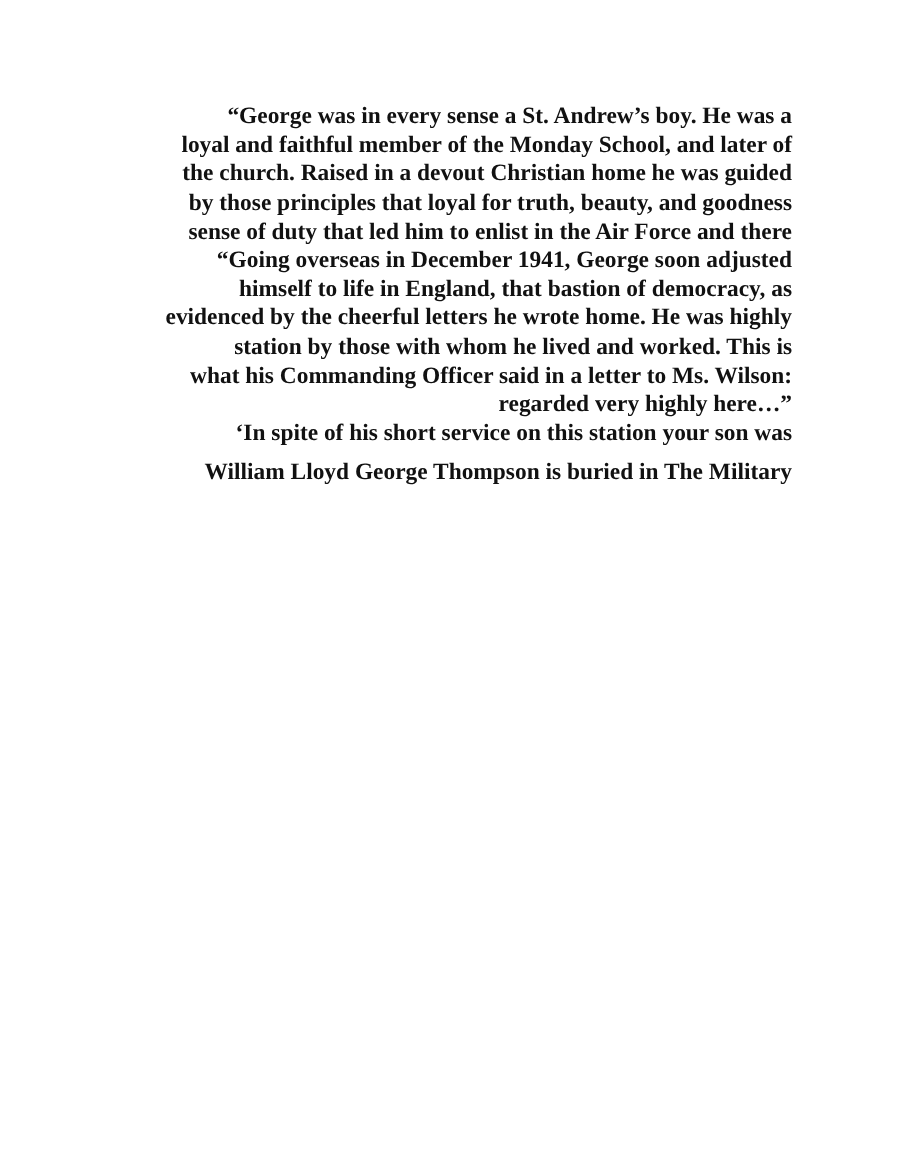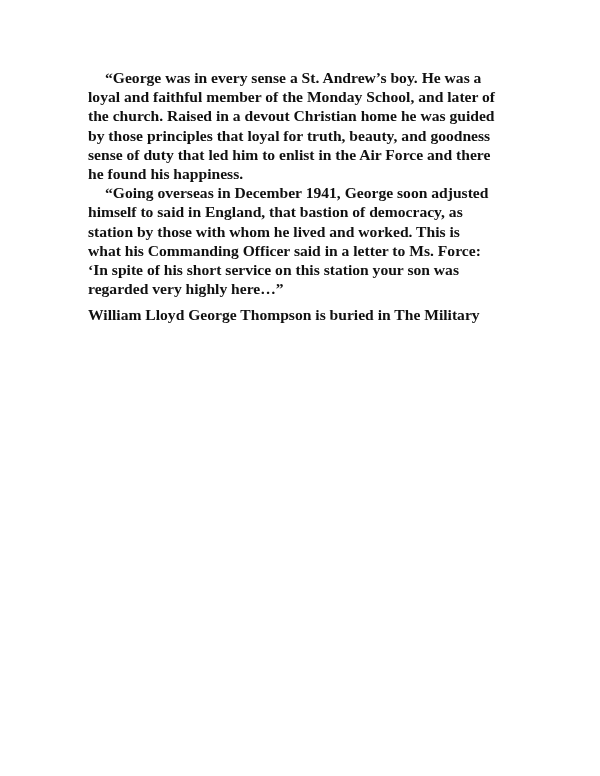--- a/index.html
+++ b/index.html
@@ -20,49 +20,50 @@
       width: 440px;
       font-family: "Liberation Serif", "DejaVu Serif", serif;
       font-weight: bold;
       font-size: 15.6px;
       line-height: 19.2px;
       color: #111111;
     }
     .line {
       display: block;
       white-space: nowrap;
+      text-align: right;
     }
     .indent {
       padding-left: 17px;
     }
     .block {
       margin-top: 7px;
     }
   </style>
 </head>
 <body>
 
 <div class="page">
 
   <div>
     <span class="line indent">“George was in every sense a St. Andrew’s boy. He was a</span>
     <span class="line">loyal and faithful member of the Monday School, and later of</span>
     <span class="line">the church. Raised in a devout Christian home he was guided</span>
     <span class="line">by those principles that loyal for truth, beauty, and goodness</span>
     <span class="line">sense of duty that led him to enlist in the Air Force and there</span>
-    <span class="line">he found his happiness.</span>
   </div>
 
   <div>
     <span class="line indent">“Going overseas in December 1941, George soon adjusted</span>
-    <span class="line">himself to said in England, that bastion of democracy, as</span>
+    <span class="line">himself to life in England, that bastion of democracy, as</span>
+    <span class="line">evidenced by the cheerful letters he wrote home. He was highly</span>
     <span class="line">station by those with whom he lived and worked. This is</span>
-    <span class="line">what his Commanding Officer said in a letter to Ms. Force:</span>
+    <span class="line">what his Commanding Officer said in a letter to Ms. Wilson:</span>
+    <span class="line">regarded very highly here…”</span>
     <span class="line">‘In spite of his short service on this station your son was</span>
-    <span class="line">regarded very highly here…”</span>
   </div>
 
   <div class="block">
     <span class="line">William Lloyd George Thompson is buried in The Military</span>
   </div>
 
 
 </div>
 
 </body></html>

